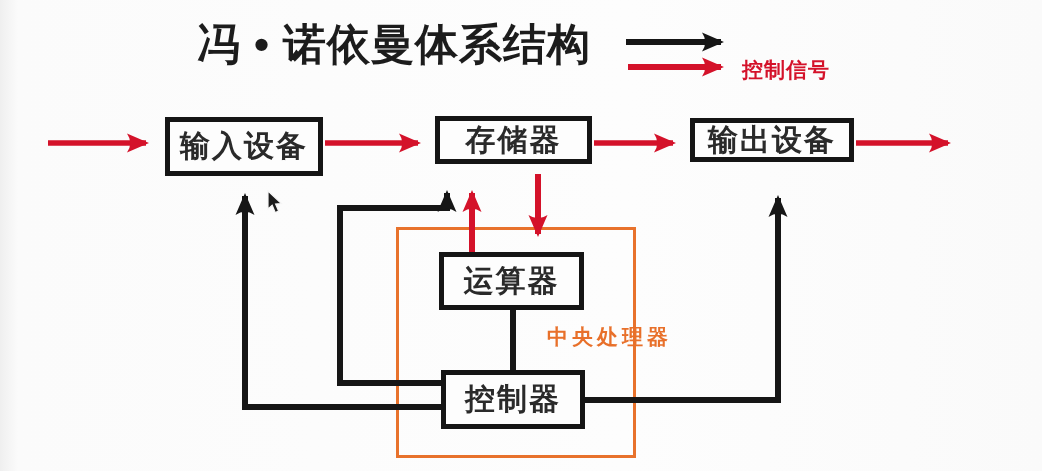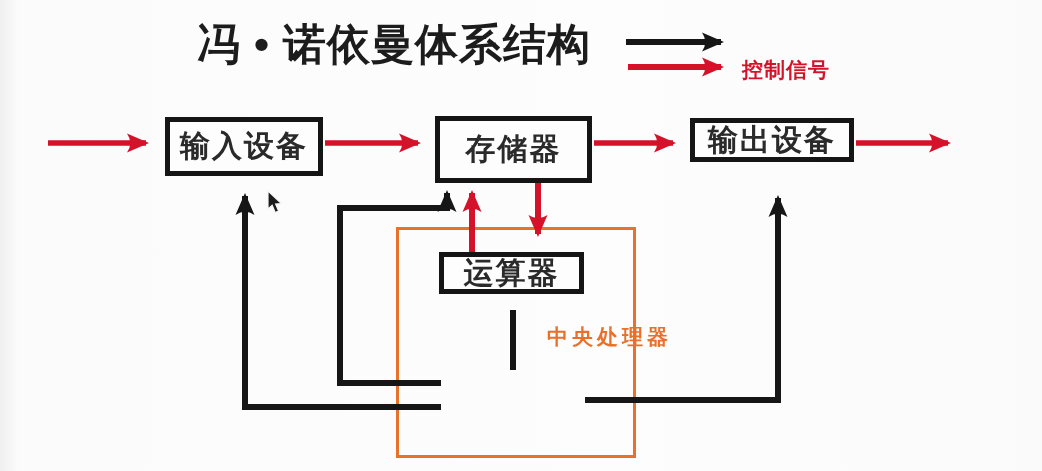--- a/index.html
+++ b/index.html
@@ -39,23 +39,23 @@
     align-items: center;
     justify-content: center;
     font-size: 30px;
     font-weight: bold;
     color: #2a2a2a;
     letter-spacing: 2px;
     white-space: nowrap;
     z-index: 3;
   }
   .box.input  { left: 165px; top: 117px; width: 158px; height: 59px; text-align: right; }
-  .box.memory { left: 435px; top: 116px; width: 157px; height: 67px; }
+  .box.memory { left: 435px; top: 116px; width: 157px; height: 48px; }
   .box.output { left: 690px; top: 118px; width: 164px; height: 44px; }
-  .box.alu    { left: 439px; top: 252px; width: 145px; height: 42px; }
+  .box.alu    { left: 439px; top: 252px; width: 145px; height: 58px; }
   .box.cu     { left: 441px; top: 370px; width: 144px; height: 59px; }
   .cpu-frame {
     position: absolute;
     left: 396px; top: 227px;
     width: 240px; height: 231px;
     border: 3px solid #e8722c;
     z-index: 1;
   }
   .cpu-label {
     position: absolute;
@@ -147,18 +147,21 @@
   </div>
   <div class="box memory">
     <span>存储器</span>
   </div>
   <div class="box output">
     <span>输出设备</span>
   </div>
   <div class="box alu">
     <span>运算器</span>
   </div>
+  <div class="box cu">
+    <span>控制器</span>
+  </div>
 
   <svg id="cursor" width="22" height="26" viewBox="0 0 22 26">
     <path d="M2,1 L2,19 L6.2,15.2 L9.2,22.5 L12.6,21.1 L9.6,14 L15.4,13.6 z" fill="#1b1b1b" stroke="#f5f5f5" stroke-width="1.2"></path>
   </svg>
 
 </div>
 
 </body></html>

